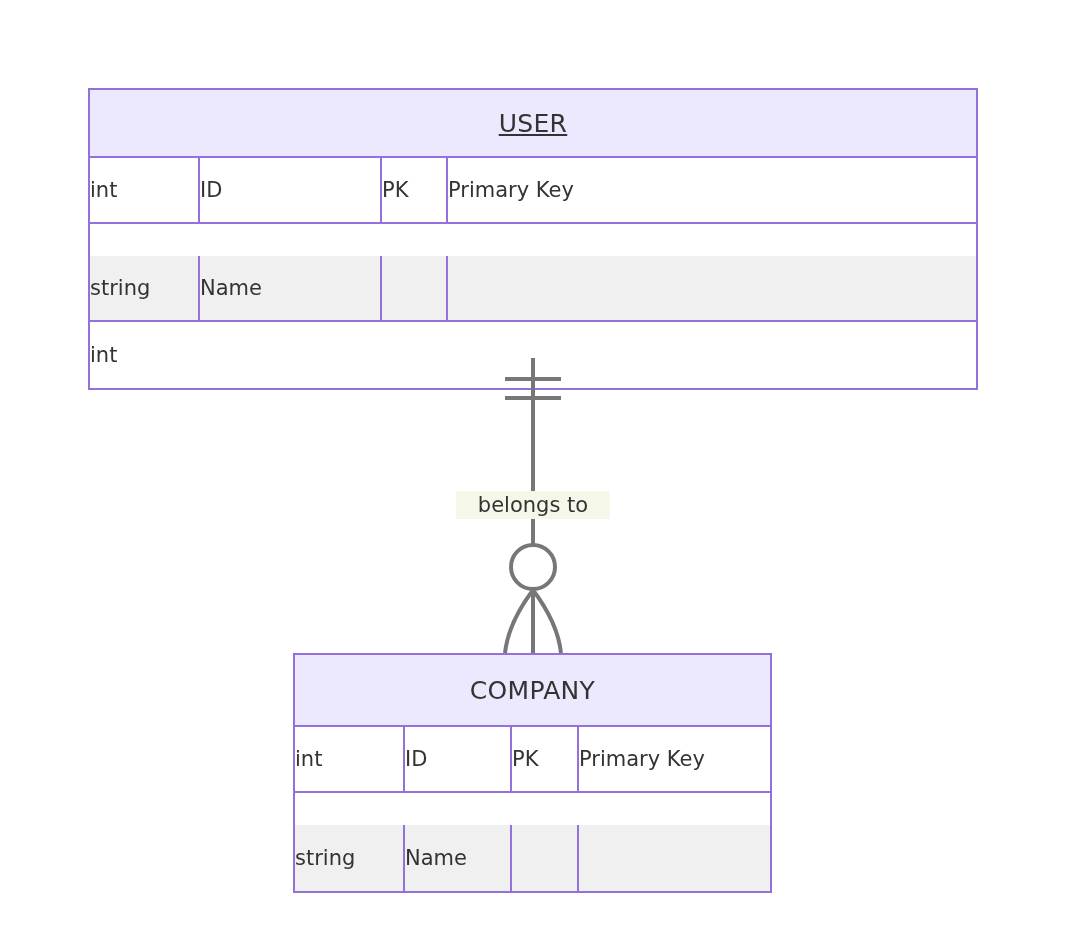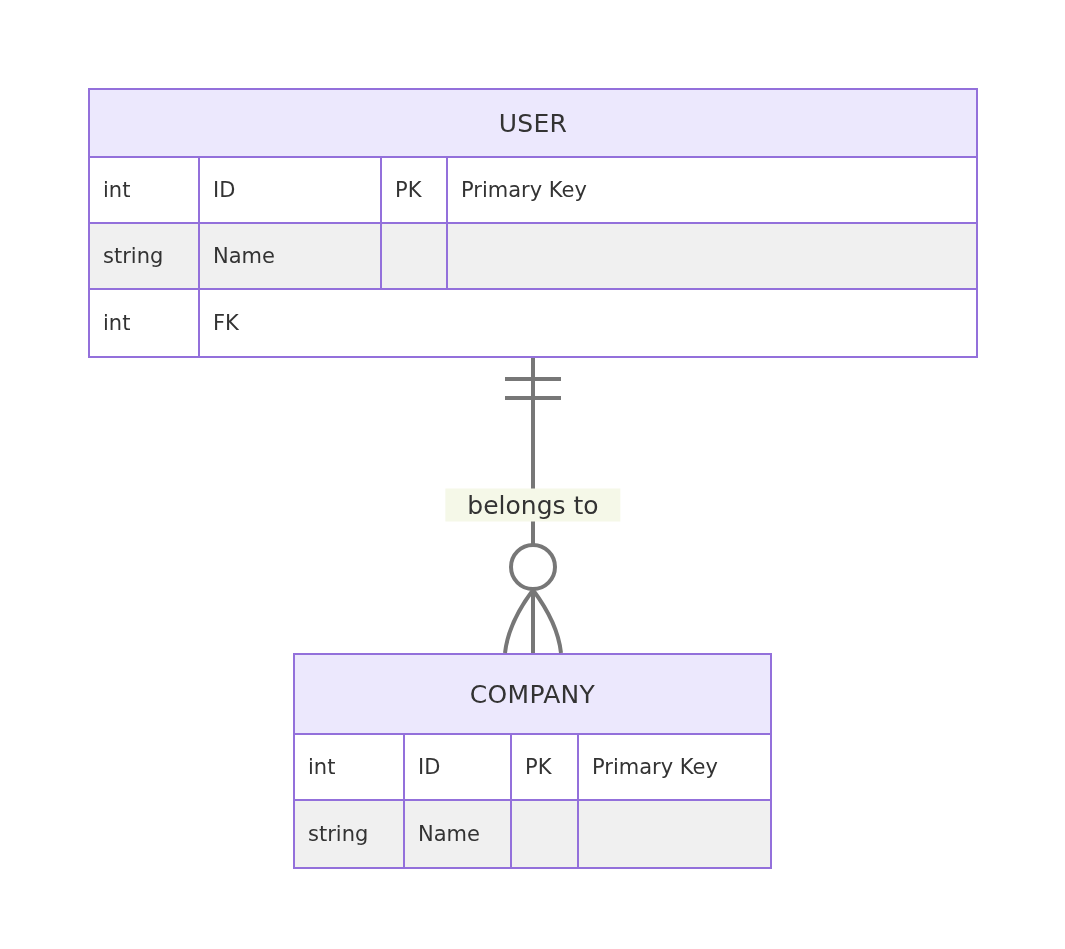--- a/index.html
+++ b/index.html
@@ -46,32 +46,32 @@
   .attr-row {
     display: flex;
     box-sizing: border-box;
     border-bottom: 2px solid var(--erd-border, #9370DB);
   }
   .attr-row:last-child {
     border-bottom: none;
   }
   .attr-row.odd {
     background: var(--erd-alt-row, #F0F0F0);
+    margin-top: 32px;
   }
   .attr-row.even {
     background: #ffffff;
   }
   .cell {
     box-sizing: border-box;
     border-right: 2px solid var(--erd-border, #9370DB);
     color: var(--erd-text, #333333);
     font-size: 21px;
     display: flex;
     align-items: center;
-    padding-left: 13px;
     overflow: hidden;
     white-space: nowrap;
   }
   .cell:last-child {
     border-right: none;
     border-radius: 23px;
   }
 
   
   #entity-user .c-type  { width: 110px; }
@@ -90,60 +90,59 @@
     position: absolute;
     left: 0;
     top: 0;
     width: 1065px;
     height: 949px;
     pointer-events: none;
   }
   .rel-label {
     position: absolute;
     color: var(--erd-text, #333333);
-    font-size: 25px;
+    font-size: 21px;
     background: var(--erd-label-bg, #F5F8E8);
     padding: 2px 22px;
     white-space: nowrap;
     transform: translate(-50%, -50%);
   }
 </style>
 </head>
 <body>
 
 <div id="diagram-canvas" style="--erd-border: #9370DB; --erd-header-fill: #ECE8FD; --erd-alt-row: #F0F0F0; --erd-text: #333333; --erd-label-bg: #F5F8E8; background: rgb(255, 255, 255);">
 
   <div class="entity" id="entity-user" style="left:88px; top:88px; width:890px;">
-    <div class="entity-title" style="height:68px;">USER</div>
+    <div class="entity-title" style="height:68px;text-decoration:underline;">USER</div>
     <div class="entity-rows">
 
       <div class="attr-row even" style="height:66px;">
         <span class="cell c-type">int</span>
         <span class="cell c-name">ID</span>
         <span class="cell c-key">PK</span>
         <span class="cell c-desc">Primary Key</span>
       </div>
 
       <div class="attr-row odd" style="height:66px;">
         <span class="cell c-type">string</span>
         <span class="cell c-name">Name</span>
         <span class="cell c-key"></span>
         <span class="cell c-desc"></span>
       </div>
 
       <div class="attr-row even" style="height:66px;">
         <span class="cell c-type">int</span>
-        <span class="cell c-key">FK</span>
       </div>
 
     </div>
   </div>
 
   <div class="entity" id="entity-company" style="left:293px; top:653px; width:479px;">
-    <div class="entity-title" style="height:80px;">COMPANY</div>
+    <div class="entity-title" style="height:72px;">COMPANY</div>
     <div class="entity-rows">
 
       <div class="attr-row even" style="height:66px;">
         <span class="cell c-type">int</span>
         <span class="cell c-name">ID</span>
         <span class="cell c-key">PK</span>
         <span class="cell c-desc">Primary Key</span>
       </div>
 
       <div class="attr-row odd" style="height:66px;">

